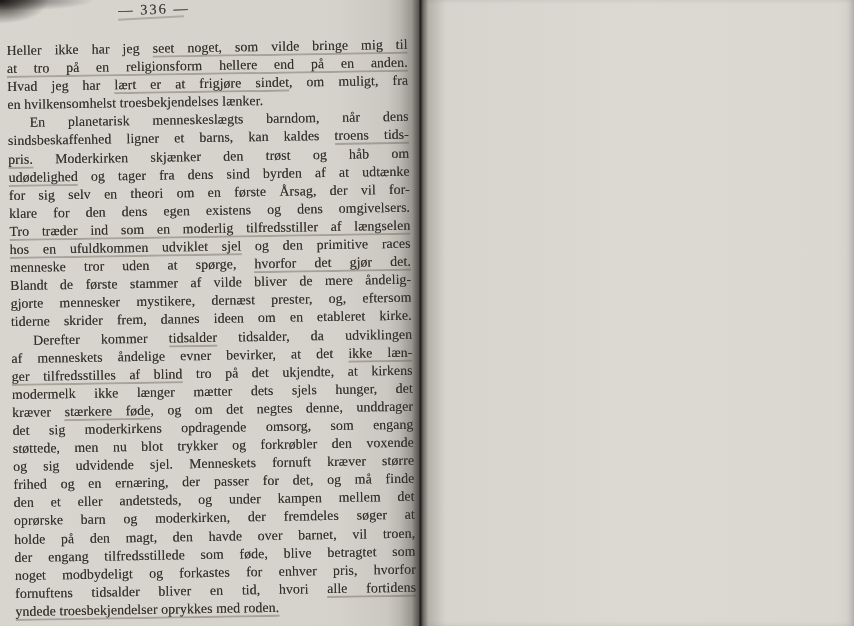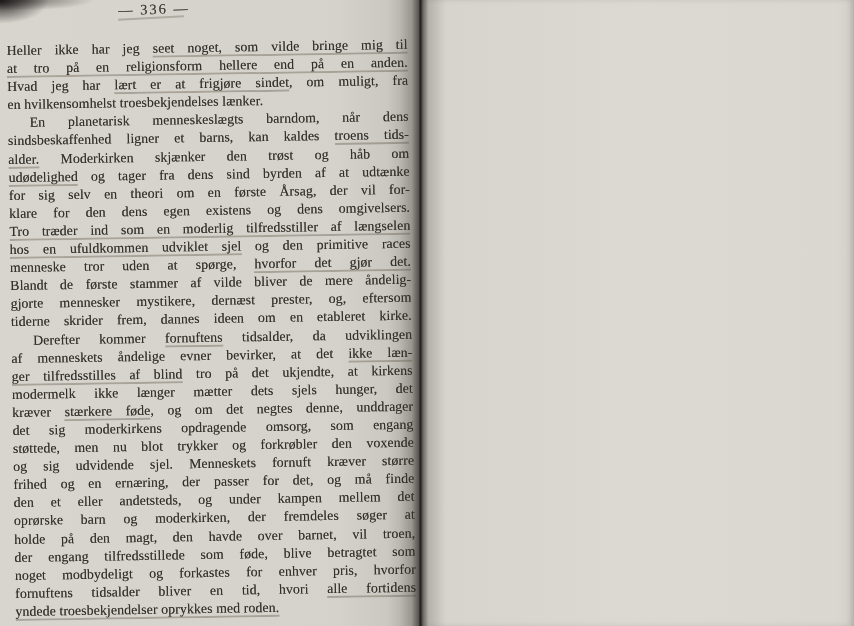--- a/index.html
+++ b/index.html
@@ -79,31 +79,31 @@
 <div class="page" id="left-page">
   <div id="left-header">— 336 —</div>
   <div id="left-header-mark"></div>
   <div class="textblock" id="left-text">
       <div class="line">Heller ikke har jeg <span class="u">seet noget, som vilde bringe mig til</span></div>
       <div class="line"><span class="u">at tro på en religionsform hellere end på en anden.</span></div>
       <div class="line">Hvad jeg har <span class="u">lært er at frigjøre sindet</span>, om muligt, fra</div>
       <div class="line noju">en hvilkensomhelst troesbekjendelses lænker.</div>
       <div class="line indent">En planetarisk menneskeslægts barndom, når dens</div>
       <div class="line">sindsbeskaffenhed ligner et barns, kan kaldes <span class="u">troens tids-</span></div>
-      <div class="line"><span class="u">alder.</span> Moderkirken skjænker den trøst og håb om</div>
+      <div class="line"><span class="u">pris.</span> Moderkirken skjænker den trøst og håb om</div>
       <div class="line"><span class="u">udødelighed</span> og tager fra dens sind byrden af at udtænke</div>
       <div class="line">for sig selv en theori om en første Årsag, der vil for-</div>
       <div class="line">klare for den dens egen existens og dens omgivelsers.</div>
       <div class="line"><span class="u">Tro træder ind som en moderlig tilfredsstiller af længselen</span></div>
       <div class="line"><span class="u">hos en ufuldkommen udviklet sjel</span> og den primitive races</div>
       <div class="line">menneske tror uden at spørge, <span class="u">hvorfor det gjør det.</span></div>
       <div class="line">Blandt de første stammer af vilde bliver de mere åndelig-</div>
       <div class="line">gjorte mennesker mystikere, dernæst prester, og, eftersom</div>
       <div class="line">tiderne skrider frem, dannes ideen om en etableret kirke.</div>
-      <div class="line indent">Derefter kommer <span class="u">fornuftens</span> tidsalder, da udviklingen</div>
+      <div class="line indent">Derefter kommer <span class="u">tidsalder</span> tidsalder, da udviklingen</div>
       <div class="line">af menneskets åndelige evner bevirker, at det <span class="u">ikke læn-</span></div>
       <div class="line"><span class="u">ger tilfredsstilles af blind</span> tro på det ukjendte, at kirkens</div>
       <div class="line">modermelk ikke længer mætter dets sjels hunger, det</div>
       <div class="line">kræver <span class="u">stærkere føde</span>, og om det negtes denne, unddrager</div>
       <div class="line">det sig moderkirkens opdragende omsorg, som engang</div>
       <div class="line">støttede, men nu blot trykker og forkrøbler den voxende</div>
       <div class="line">og sig udvidende sjel. Menneskets fornuft kræver større</div>
       <div class="line">frihed og en ernæring, der passer for det, og må finde</div>
       <div class="line">den et eller andetsteds, og under kampen mellem det</div>
       <div class="line">oprørske barn og moderkirken, der fremdeles søger at</div>

